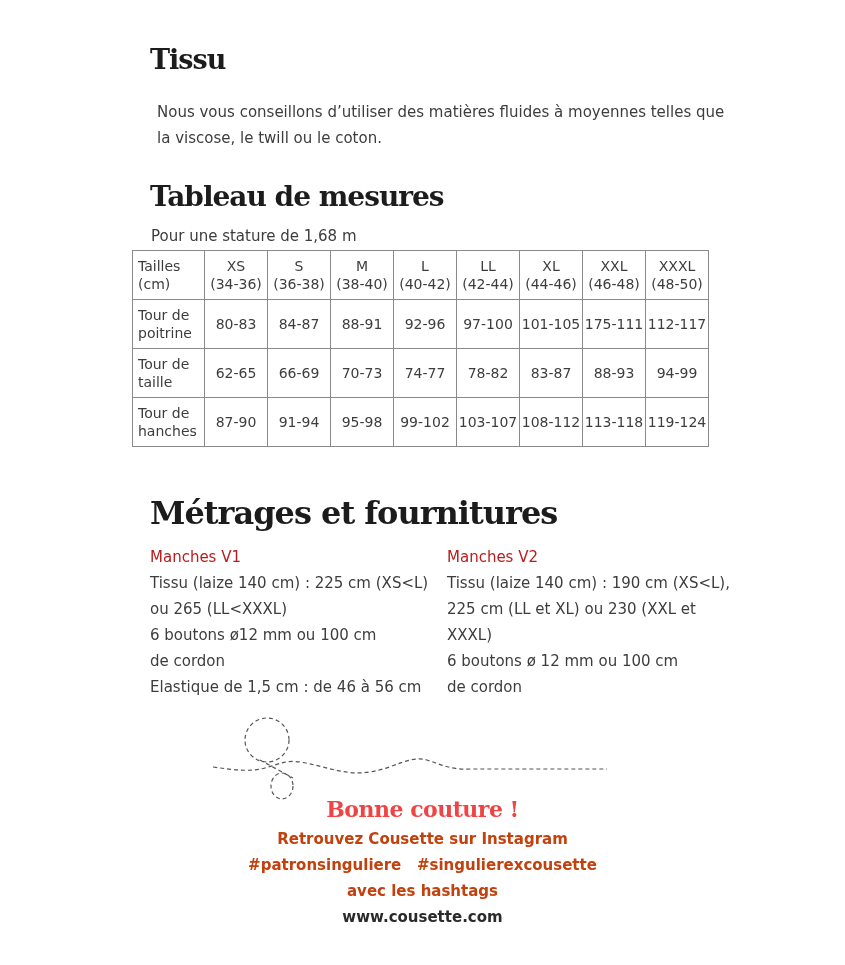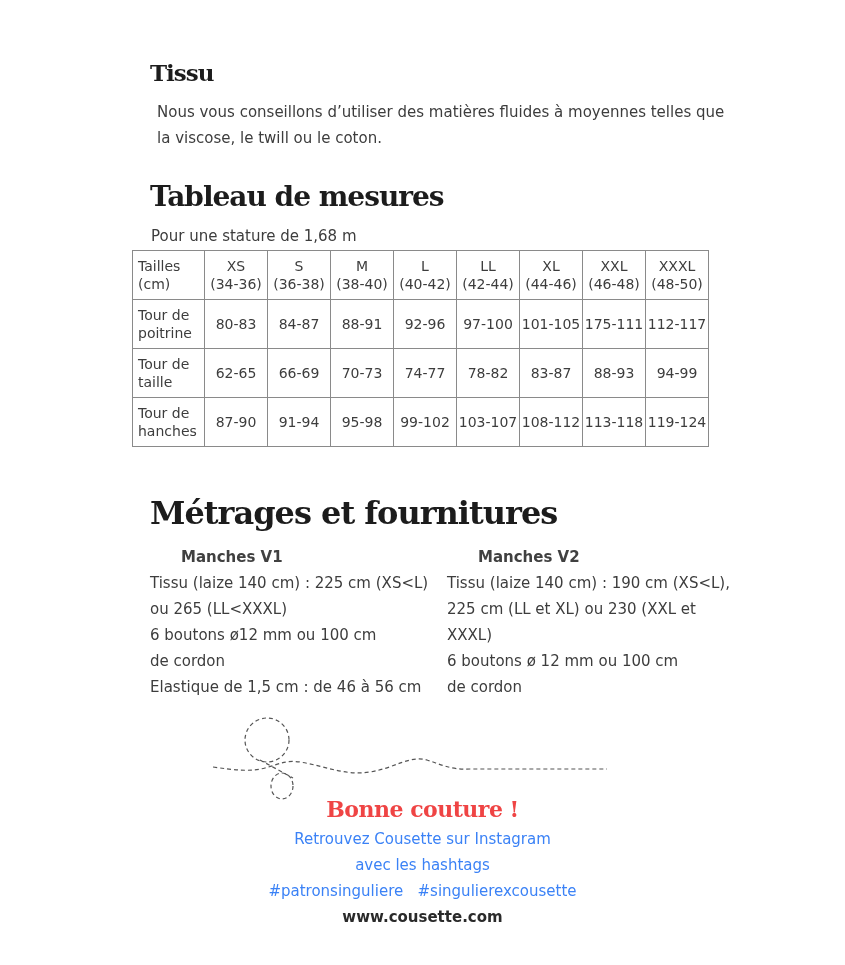--- a/index.html
+++ b/index.html
@@ -1,41 +1,41 @@
 <!DOCTYPE html>
 <html><head>
 <meta charset="utf-8">
 <style>
   html, body { margin:0; padding:0; background:#ffffff; }
   body { width:845px; height:965px; position:relative; overflow:hidden; color:#3a3a3a;
          font-family:"DejaVu Sans", "Liberation Sans", sans-serif; }
   .serif-head { font-family:"DejaVu Serif", "Liberation Serif", serif; font-weight:bold;
                 color:#1c1c1c; letter-spacing:-1px; position:absolute; margin:0; }
   .body-text { position:absolute; font-size:15px; line-height:26px; color:#3d3d3d; margin:7px; }
-  #tissu-title { left:150px; top:44px; font-size:23px;margin-top:15px; }
+  #tissu-title { left:150px; top:44px; font-size:27px; }
   #tissu-text { left:150px; top:92px; width:600px; }
   #tableau-title { left:150px; top:180px; font-size:28px; }
   #tableau-sub { left:144px; top:216px; }
   table.sizes { position:absolute; left:132px; top:250px; border-collapse:collapse;
                 font-size:14px; color:#3d3d3d; }
   table.sizes td { border:1px solid #8a8a8a; text-align:center; vertical-align:middle;
                    padding:0; line-height:18px; }
   table.sizes td.rowhead { text-align:left; padding-left:5px; width:66px; }
   table.sizes tr { height:49px; }
   table.sizes td.c { width:62px; }
   #metrages-title { left:150px; top:494px; font-size:32px; }
   .col { position:absolute; top:544px; font-size:15px; line-height:26px; color:#3d3d3d; }
-  .col .sub { font-weight:bold; color:#404040;margin-left:31px; }
+  .col .sub { font-weight:normal; color:#b91c1c; }
   #col-v1 { left:150px; width:290px; }
   #col-v2 { left:447px; width:290px; }
   #divider-svg { position:absolute; left:205px; top:710px; }
   #footer { position:absolute; left:0; width:845px; top:792px; text-align:center; }
   #footer .bonne { font-family:"DejaVu Serif", "Liberation Serif", serif; font-weight:bold;
                    font-size:22px; color:#ef4444; letter-spacing:-0.5px; line-height:34px; }
-  #footer .line { font-size:15px; line-height:26px; color:#3b82f6; }
+  #footer .line { font-size:15px; line-height:26px; color:#c2410c;font-weight:bold; }
   #footer .url { font-weight:bold; color:#2a2a2a; }
 </style>
 </head>
 <body>
 
 <h1 id="tissu-title" class="serif-head">Tissu</h1>
 <div id="tissu-text" class="body-text">
   <div>Nous vous conseillons d’utiliser des matières fluides à moyennes telles que</div>
   <div>la viscose, le twill ou le coton.</div>
 </div>
@@ -153,16 +153,16 @@
     <circle cx="62" cy="30" r="22"></circle>
     <ellipse cx="77" cy="76" rx="11" ry="13"></ellipse>
     <path d="M55 50 L88 68"></path>
     <path d="M8 57 C30 60 45 62 60 58 C75 54 80 50 95 52 C120 56 140 66 165 62 C190 58 205 45 222 50 C235 54 245 60 265 59 L402 59"></path>
   </g>
 </svg>
 
 <div id="footer">
   <div class="bonne">Bonne couture !</div>
   <div class="line">Retrouvez Cousette sur Instagram</div>
+  <div class="line" style="white-space:pre;">#patronsinguliere   #singulierexcousette</div>
   <div class="line">avec les hashtags</div>
-  <div class="line" style="white-space:pre;">#patronsinguliere   #singulierexcousette</div>
   <div class="line url">www.cousette.com</div>
 </div>
 
 </body></html>

